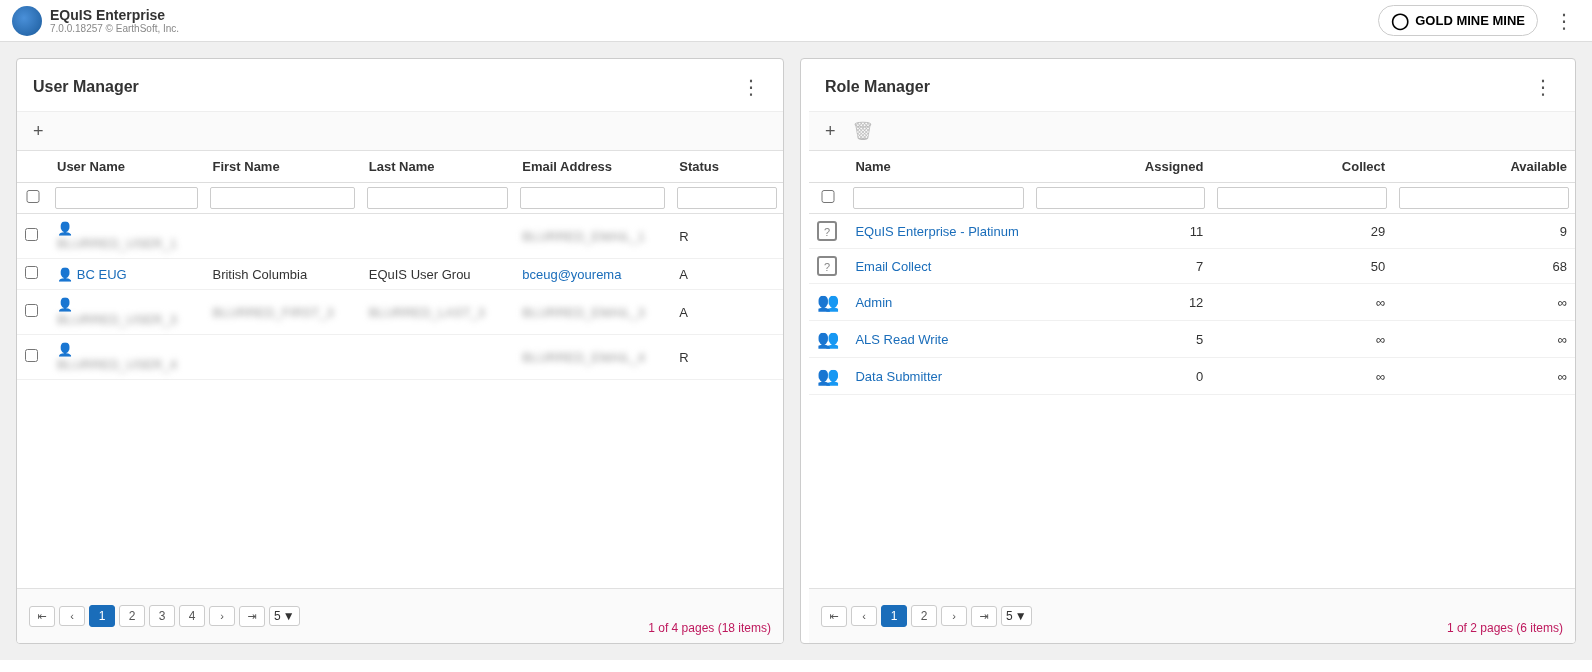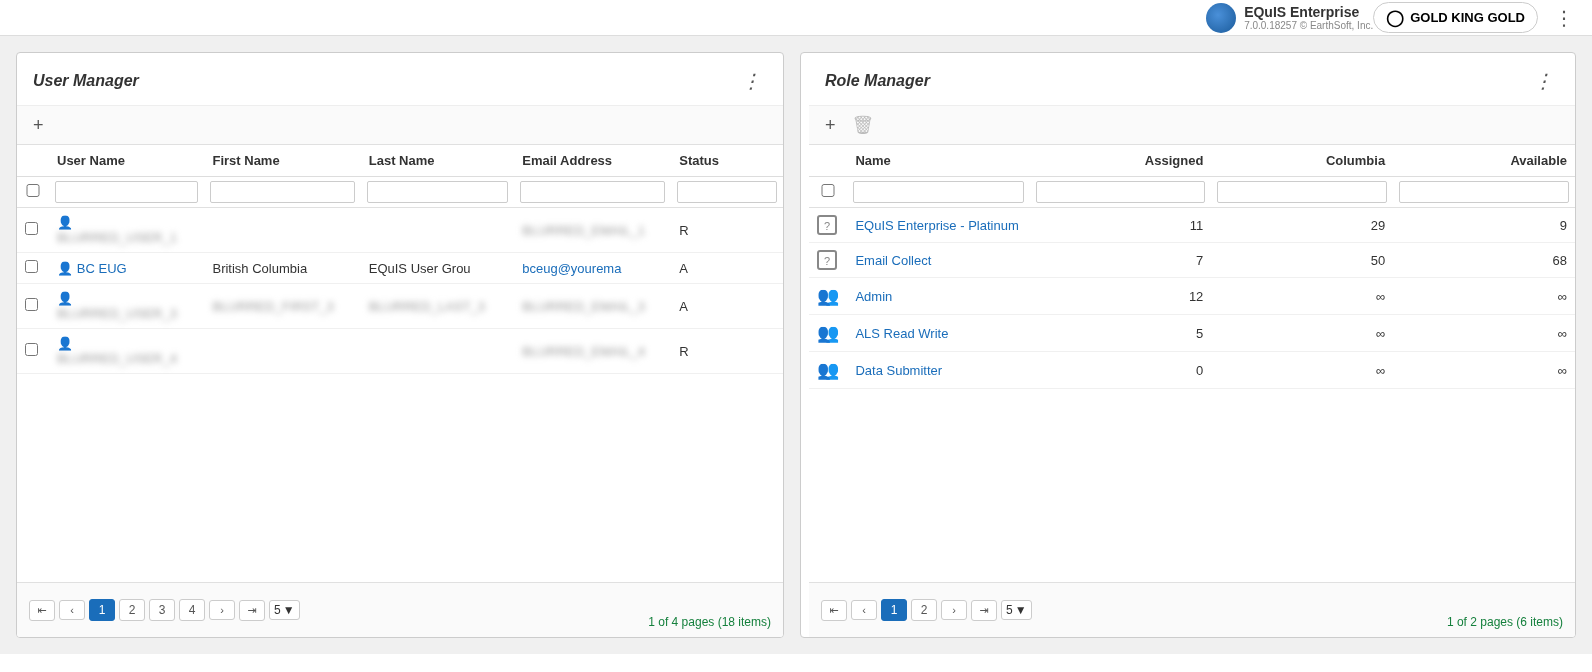--- a/index.html
+++ b/index.html
@@ -1,22 +1,22 @@
 <!DOCTYPE html>
 <html><head>
   <meta charset="utf-8">
   <style>
     * { box-sizing: border-box; margin: 0; padding: 0; }
     body { font-family: Arial, sans-serif; font-size: 13px; background: #fff; color: #333; }
 
     
     .topbar {
-      display: flex; align-items: center; justify-content: flex-end;
+      display: flex; align-items: center; justify-content: space-between;
       border-bottom: 1px solid #ddd; padding: 6px 12px; background: #fff;
-      height: 36px;
+      height: 42px;
     }
     .topbar-left { display: flex; align-items: center; gap: 8px; }
     .globe-icon { width: 30px; height: 30px; background: radial-gradient(circle at 40% 40%, #4a90d9, #1a5a9a); border-radius: 50%; flex-shrink: 0; }
     .app-title { font-size: 14px; font-weight: bold; line-height: 1.2; }
     .app-version { font-size: 10px; color: #888; }
     .topbar-center { font-size: 18px; font-weight: bold; flex: 1; text-align: center; }
     .topbar-right { display: flex; align-items: center; gap: 10px; }
     .site-btn {
       display: flex; align-items: center; gap: 6px;
       border: 1px solid #ccc; border-radius: 20px; padding: 5px 12px;
@@ -32,21 +32,21 @@
 
     
     .panel {
       background: #fff; border: 1px solid #ccc; border-radius: 4px; flex: 1;
       display: flex; flex-direction: column; overflow: hidden;
     }
     .panel + .panel { margin-left: 16px; padding-left: 8px; }
 
     .panel-header {
       display: flex; align-items: center; justify-content: space-between;
-      padding: 14px 16px 10px 16px; border-bottom: 1px solid #eee; font-style: italic;
+      padding: 14px 16px 10px 16px; border-bottom: 1px solid #eee;
     }
     .panel-title { font-size: 16px; font-weight: bold; }
 
     
     .toolbar {
       display: flex; align-items: center; gap: 8px;
       padding: 8px 12px; border-bottom: 1px solid #e0e0e0; background: #fafafa;
     }
     .toolbar-btn {
       background: none; border: none; cursor: pointer; font-size: 18px; color: #555;
@@ -80,21 +80,21 @@
       display: flex; align-items: center; justify-content: space-between;
       padding: 8px 12px; border-top: 1px solid #e0e0e0; background: #fafafa;
     }
     .page-controls { display: flex; align-items: center; gap: 4px; }
     .page-btn {
       border: 1px solid #ccc; background: #fff; border-radius: 3px;
       padding: 3px 7px; cursor: pointer; font-size: 12px; color: #555; min-width: 26px; text-align: center;
     }
     .page-btn.active { background: #1a6dba; color: #fff; border-color: #1a6dba; }
     .page-btn.nav { font-size: 11px; }
-    .page-info { font-size: 12px; color: #15803d; margin-top: 24px; }
+    .page-info { font-size: 12px; color: #be185d; margin-top: 24px; }
     .per-page {
       display: flex; align-items: center; gap: 2px;
       border: 1px solid #ccc; border-radius: 3px; padding: 2px 4px;
       background: #fff; cursor: pointer; font-size: 12px;
     }
 
     .check-cell { width: 32px; }
   </style>
 </head>
 <body>
@@ -103,21 +103,21 @@
   <div class="topbar-left">
     <div class="globe-icon"></div>
     <div>
       <div class="app-title">EQuIS Enterprise</div>
       <div class="app-version">7.0.0.18257 © EarthSoft, Inc.</div>
     </div>
   </div>
   <div class="topbar-right">
     <button class="site-btn">
       <span class="user-icon">◯</span>
-      <span>GOLD KING GOLD</span>
+      <span>GOLD MINE MINE</span>
     </button>
     <span class="three-dots">⋮</span>
   </div>
 </div>
 
 <div class="main-content">
 
   <div class="panel">
     <div class="panel-header">
       <span class="panel-title">User Manager</span>
@@ -214,21 +214,21 @@
       <button class="toolbar-btn disabled">🗑</button>
     </div>
 
     <div class="table-wrap">
       <table>
         <thead>
           <tr>
             <th class="check-cell"></th>
             <th>Name</th>
             <th class="right">Assigned</th>
-            <th class="right">Columbia</th>
+            <th class="right">Collect</th>
             <th class="right">Available</th>
           </tr>
           <tr class="filter-row">
             <td><input type="checkbox" style=""></td>
             <td><input type="text" style="width: 100%;"></td>
             <td><input type="text" style="width: 100%; border: 1px solid rgb(204, 204, 204); border-radius: 2px; padding: 3px 5px; font-size: 12px;"></td>
             <td><input type="text" style="width: 100%; border: 1px solid rgb(204, 204, 204); border-radius: 2px; padding: 3px 5px; font-size: 12px;"></td>
             <td><input type="text" style="width: 100%; border: 1px solid rgb(204, 204, 204); border-radius: 2px; padding: 3px 5px; font-size: 12px;"></td>
           </tr>
         </thead>

